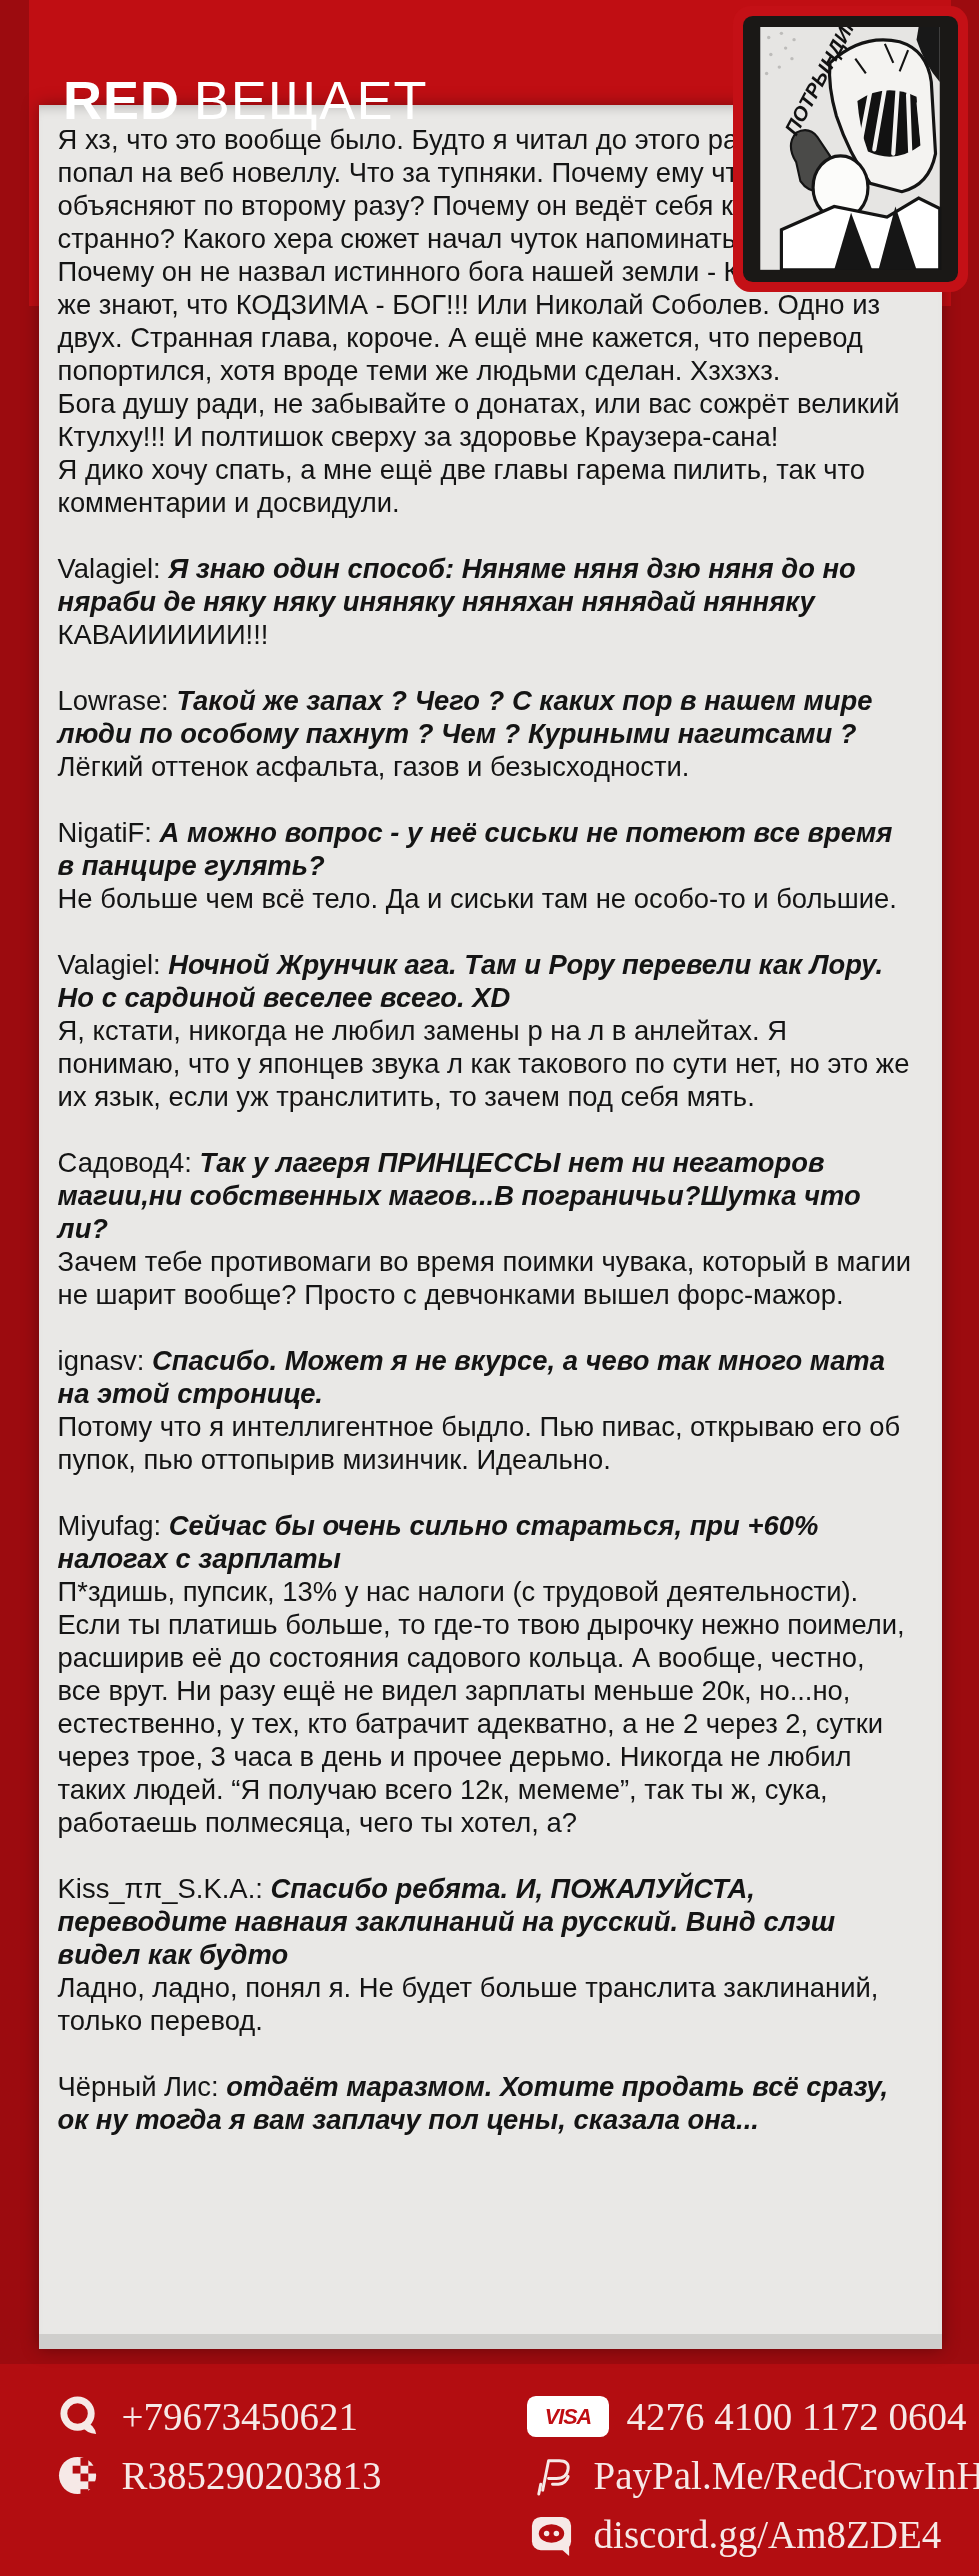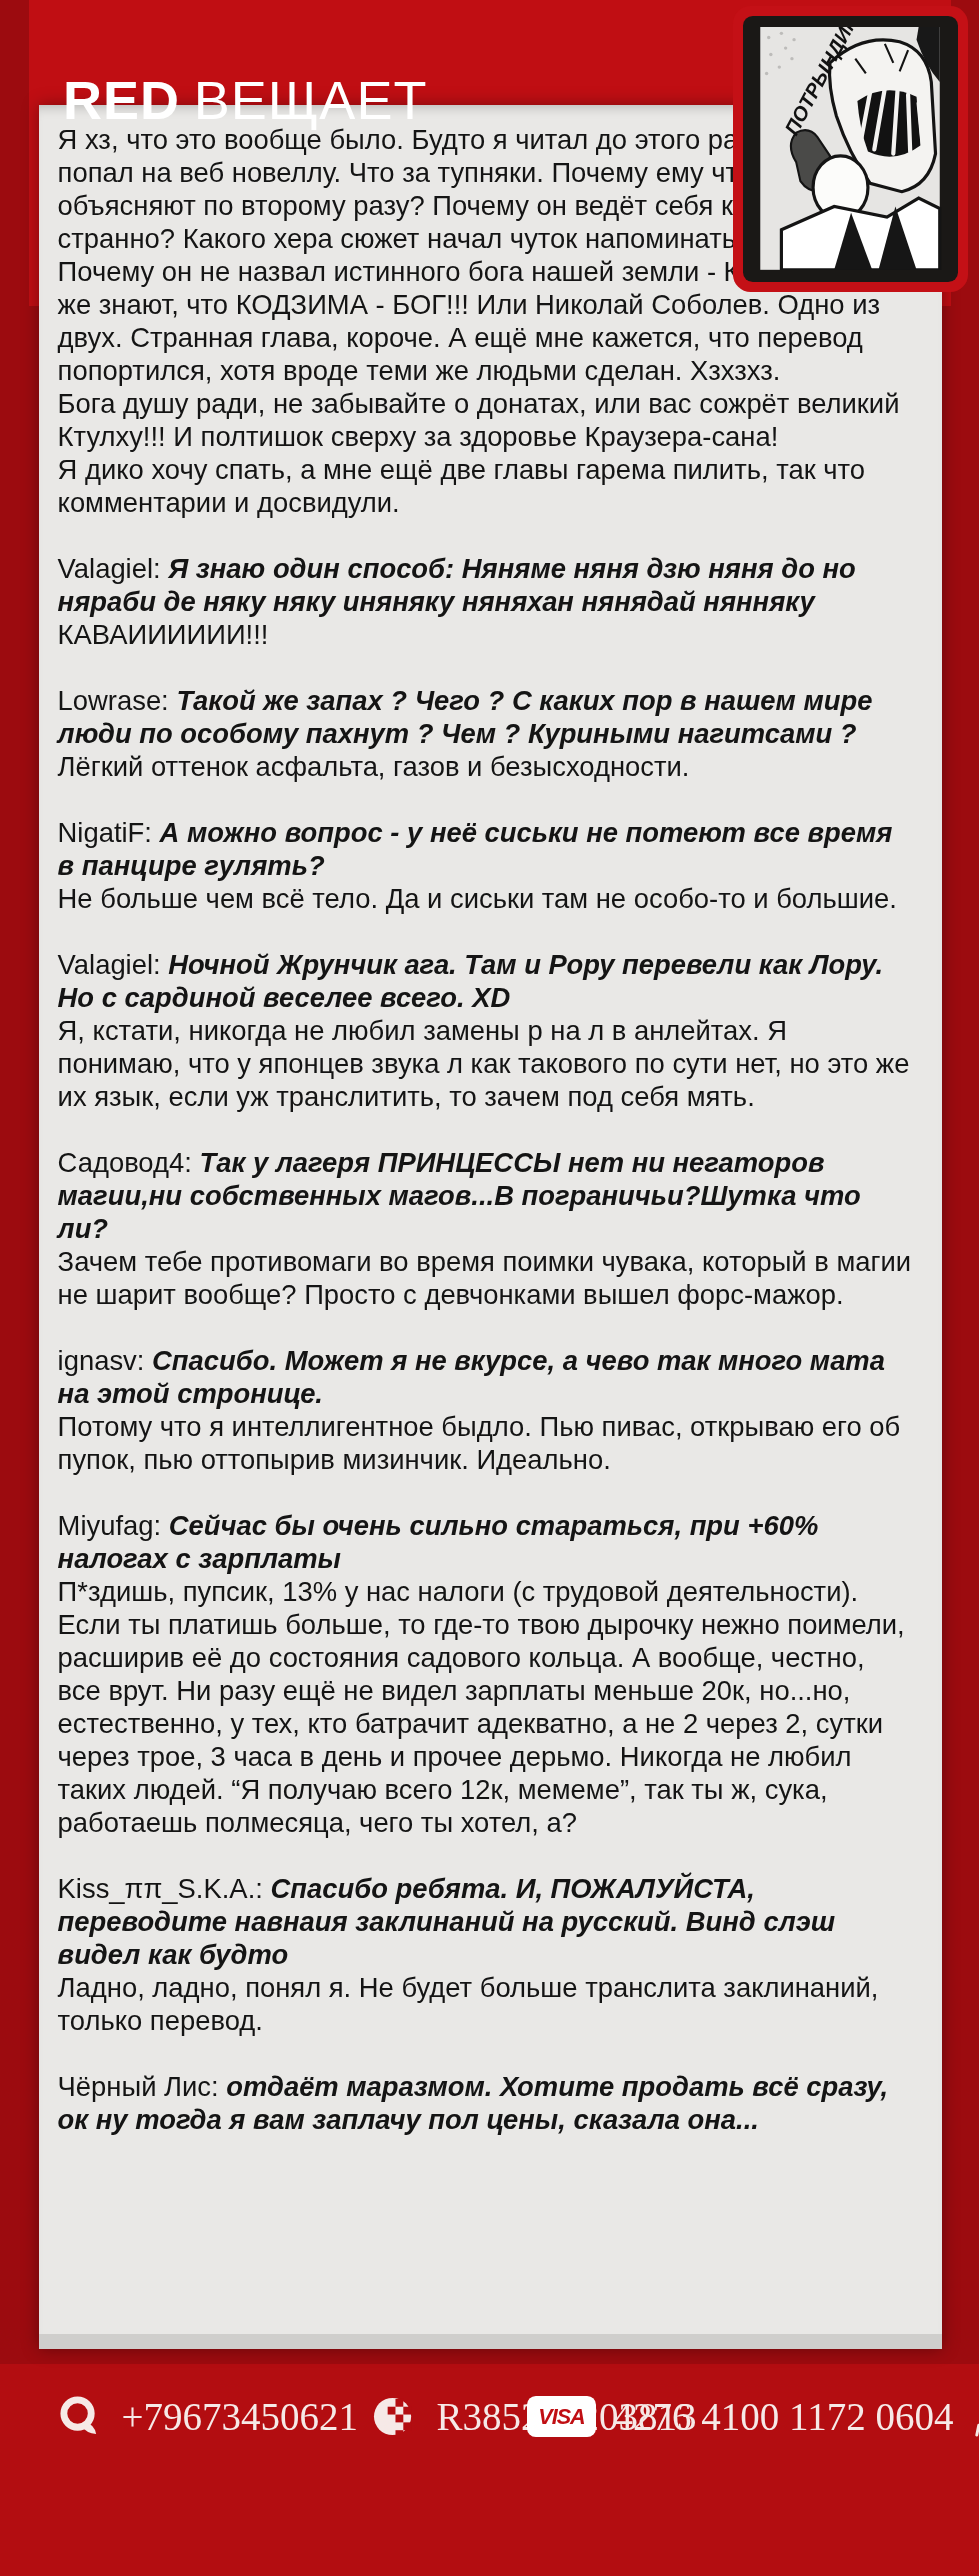--- a/index.html
+++ b/index.html
@@ -32,26 +32,26 @@
   
   .manga-box{position:absolute;top:5.9px;left:733px;width:235px;height:286px;
              background:#c41016;border-radius:17.6px;padding:9.8px;box-sizing:border-box;z-index:5;}
   .manga-frame{width:100%;height:100%;background:#1a1816;border-radius:9.8px;
                padding:11.8px 15.7px;box-sizing:border-box;}
   .manga-art{width:100%;height:100%;display:block;}
 
   
   .footer{position:absolute;top:2364px;left:0;width:980px;height:212px;background:#b30d11;
           color:#f6e9e7;font-family:"Liberation Serif",serif;}
-  .fcol{position:absolute;top:29px;display:flex;flex-direction:row;gap:11.8px;}
+  .fcol{position:absolute;top:29px;display:flex;flex-direction:column;gap:11.8px;}
   .fcol-left{left:55px;}
   .fcol-right{left:527px;}
   .frow{display:flex;align-items:center;gap:17.6px;font-size:39px;white-space:nowrap;height:47px;}
   .ficon{width:49px;height:47px;flex:0 0 auto;display:flex;align-items:center;justify-content:center;}
-  .visa-badge{width:69px;height:41px;background:#ffffff;border-radius:8.8px;
+  .visa-badge{width:82px;height:41px;background:#ffffff;border-radius:8.8px;
               display:flex;align-items:center;justify-content:center;
               color:#c00e13;font-family:"Liberation Sans",sans-serif;
               font-weight:900;font-style:italic;font-size:21.6px;letter-spacing:-1px;}
 </style>
 </head>
 <body>
 
 <div class="top-zone">
   <div class="header-band"></div>
 

